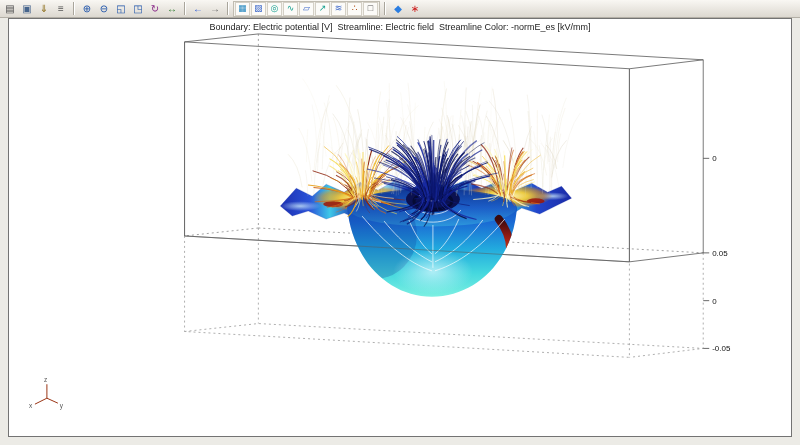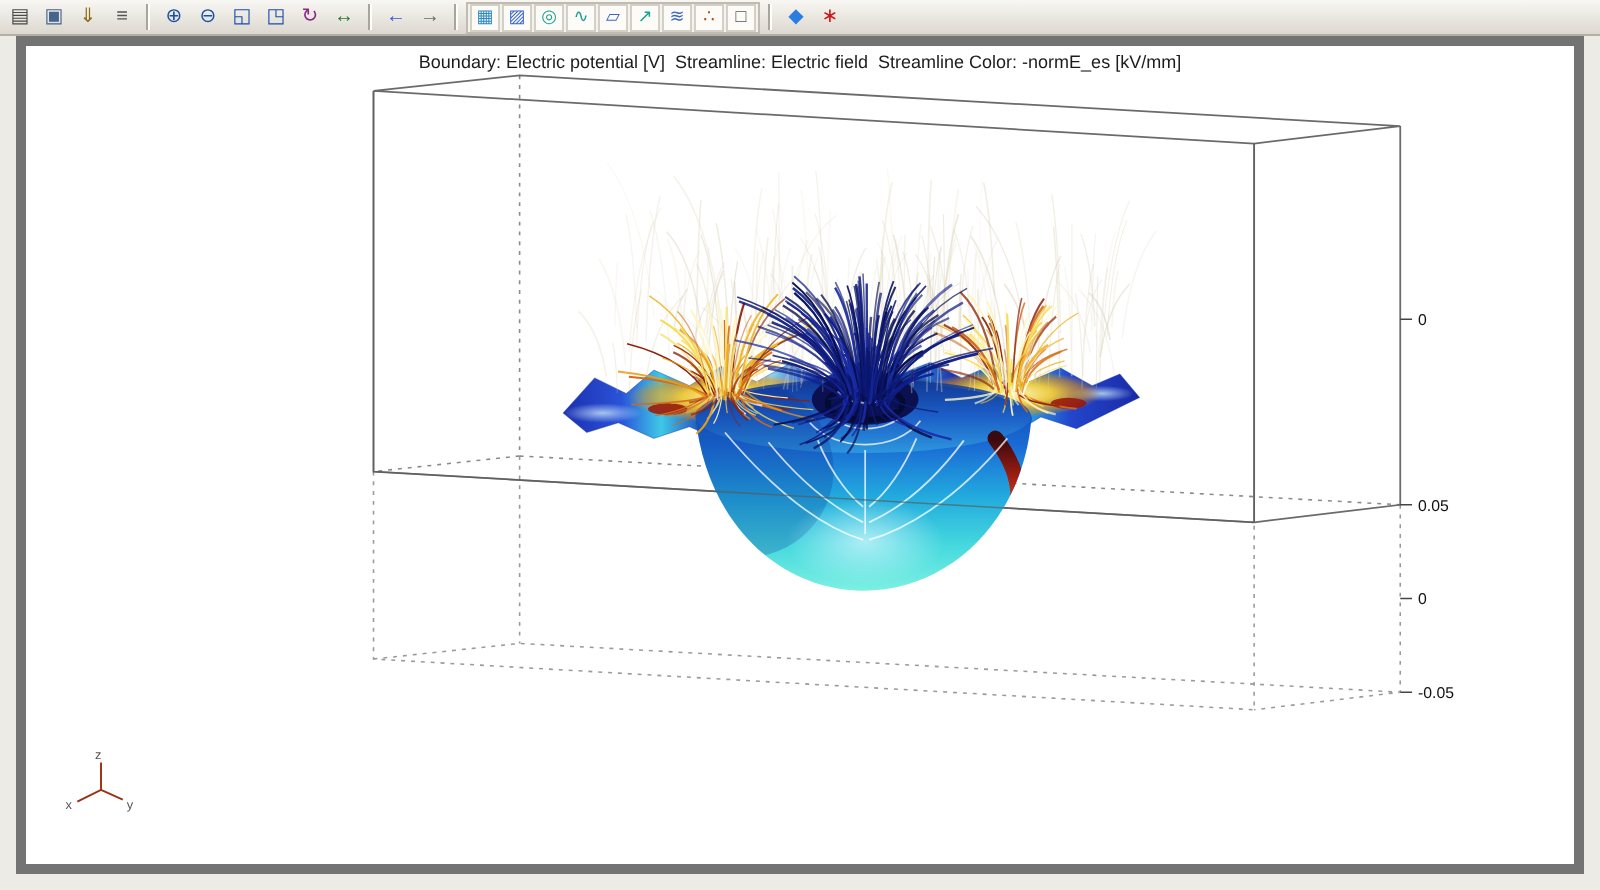--- a/index.html
+++ b/index.html
@@ -6,21 +6,21 @@
   body{width:800px;height:445px;overflow:hidden;background:#ecebe6;font-family:"Liberation Sans",sans-serif}
   .app{position:relative;width:800px;height:445px;background:#ecebe6}
   .toolbar{position:absolute;top:0;left:0;right:0;height:17px;background:linear-gradient(#f9f7f3,#dcd8d0);
            border-bottom:1px solid #b3afa6;display:flex;align-items:center;padding:0 2px;gap:1px}
   .tb-group{display:flex;align-items:center;gap:1px}
   .tb-group.boxed{border:1px solid #c0bcb1;background:#f4f2ec;padding:0 1px}
   .tb-group.boxed .tb-icon{border:1px solid #d4d0c6;background:#fcfbf8;width:13px;height:12px;font-size:9px}
   .tb-sep{width:1px;height:13px;background:#a9a59b;border-right:1px solid #ffffff;margin:0 3px}
   .tb-icon{width:16px;height:15px;display:flex;align-items:center;justify-content:center;
            font-size:10px;line-height:1;cursor:default}
-  .canvas{position:absolute;left:8px;top:18px;right:8px;bottom:8px;background:#ffffff;border:5px solid #737373}
+  .canvas{position:absolute;left:8px;top:18px;right:8px;bottom:8px;background:#ffffff;border:1px solid #737373}
   .canvas svg{position:absolute;left:0;top:0;width:100%;height:100%}
   .plot-title{position:absolute;top:3px;left:0;right:0;text-align:center;font-size:9px;color:#1c1c1c;
               white-space:pre;z-index:2}
   text{font-family:"Liberation Sans",sans-serif}
 </style>
 </head>
 <body>
 
 <div class="app">
   <div class="toolbar">

